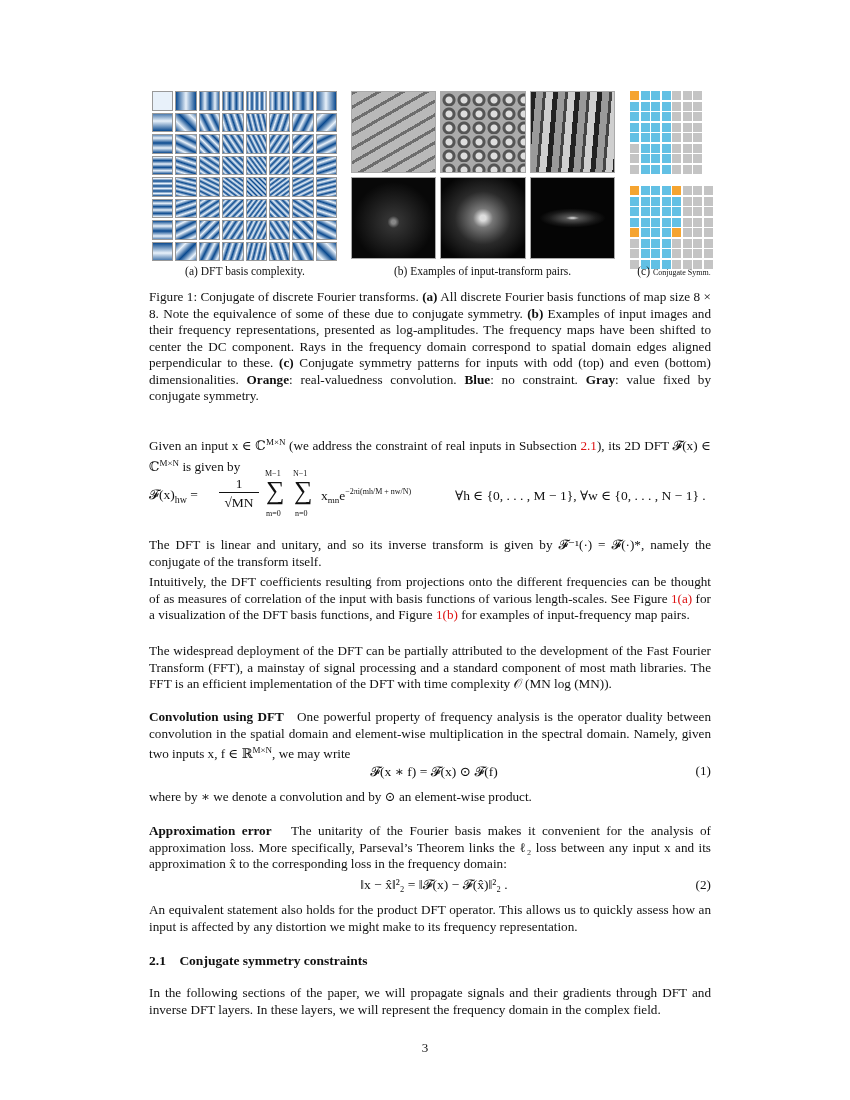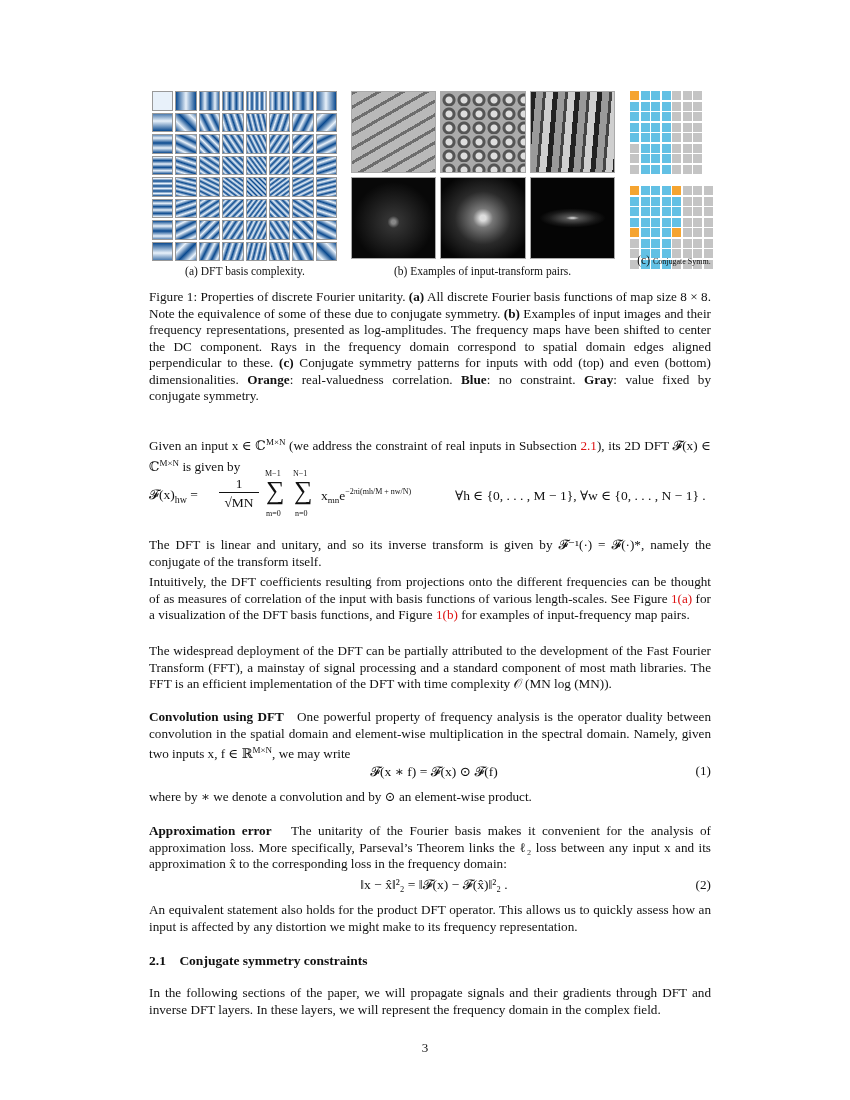--- a/index.html
+++ b/index.html
@@ -225,36 +225,36 @@
     <div class="cell" style="background: rgb(196, 196, 196);"></div>
     <div class="cell" style="background: rgb(196, 196, 196);"></div>
     <div class="cell" style="background: rgb(98, 192, 228);"></div>
     <div class="cell" style="background: rgb(98, 192, 228);"></div>
     <div class="cell" style="background: rgb(98, 192, 228);"></div>
     <div class="cell" style="background: rgb(196, 196, 196);"></div>
     <div class="cell" style="background: rgb(196, 196, 196);"></div>
     <div class="cell" style="background: rgb(196, 196, 196);"></div>
     <div class="cell" style="background: rgb(196, 196, 196);"></div>
   </div>
-<div class="abs caption" style="left:624px; top:254px; width:100px;">
+<div class="abs caption" style="left:624px; top:265px; width:100px;">
   <span>(c)</span>
   <span class="caption-small">Conjugate Symm.</span>
 </div>
 
 <div class="abs para" style="top:289px;">
   <p>
     <span>Figure 1:</span>
-    <span>Properties of discrete Fourier unitarity.</span>
+    <span>Conjugate of discrete Fourier transforms.</span>
     <span class="bold">(a)</span>
     <span>All discrete Fourier basis functions of map size 8 × 8. Note the equivalence of some of these due to conjugate symmetry.</span>
     <span class="bold">(b)</span>
     <span>Examples of input images and their frequency representations, presented as log-amplitudes. The frequency maps have been shifted to center the DC component. Rays in the frequency domain correspond to spatial domain edges aligned perpendicular to these.</span>
     <span class="bold">(c)</span>
     <span>Conjugate symmetry patterns for inputs with odd (top) and even (bottom) dimensionalities.</span>
-    <span class="bold">Orange</span><span>: real-valuedness correlation.</span>
+    <span class="bold">Orange</span><span>: real-valuedness convolution.</span>
     <span class="bold">Blue</span><span>: no constraint.</span>
     <span class="bold">Gray</span><span>: value fixed by conjugate symmetry.</span>
   </p>
 </div>
 
 <div class="abs para" style="top:434px;">
   <p><span>Given an input x ∈ ℂ</span><sup class="math" style="font-size:9px">M×N</sup><span> (we address the constraint of real inputs in Subsection </span><a class="ref">2.1</a><span>), its 2D DFT 𝓕(x) ∈ ℂ</span><sup class="math" style="font-size:9px">M×N</sup><span> is given by</span></p>
 </div>
 
 <div class="abs eq" style="left:149px; top:472px; width:570px; height:50px;">

